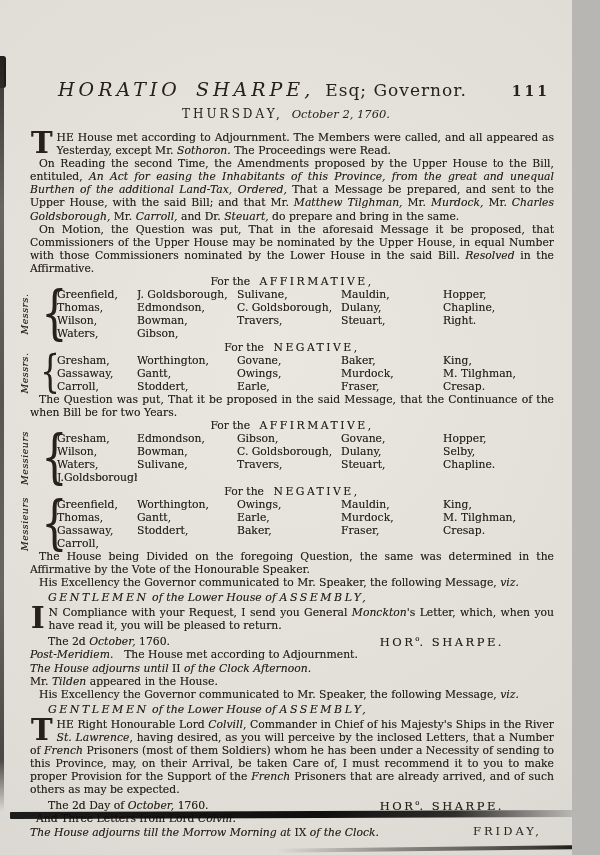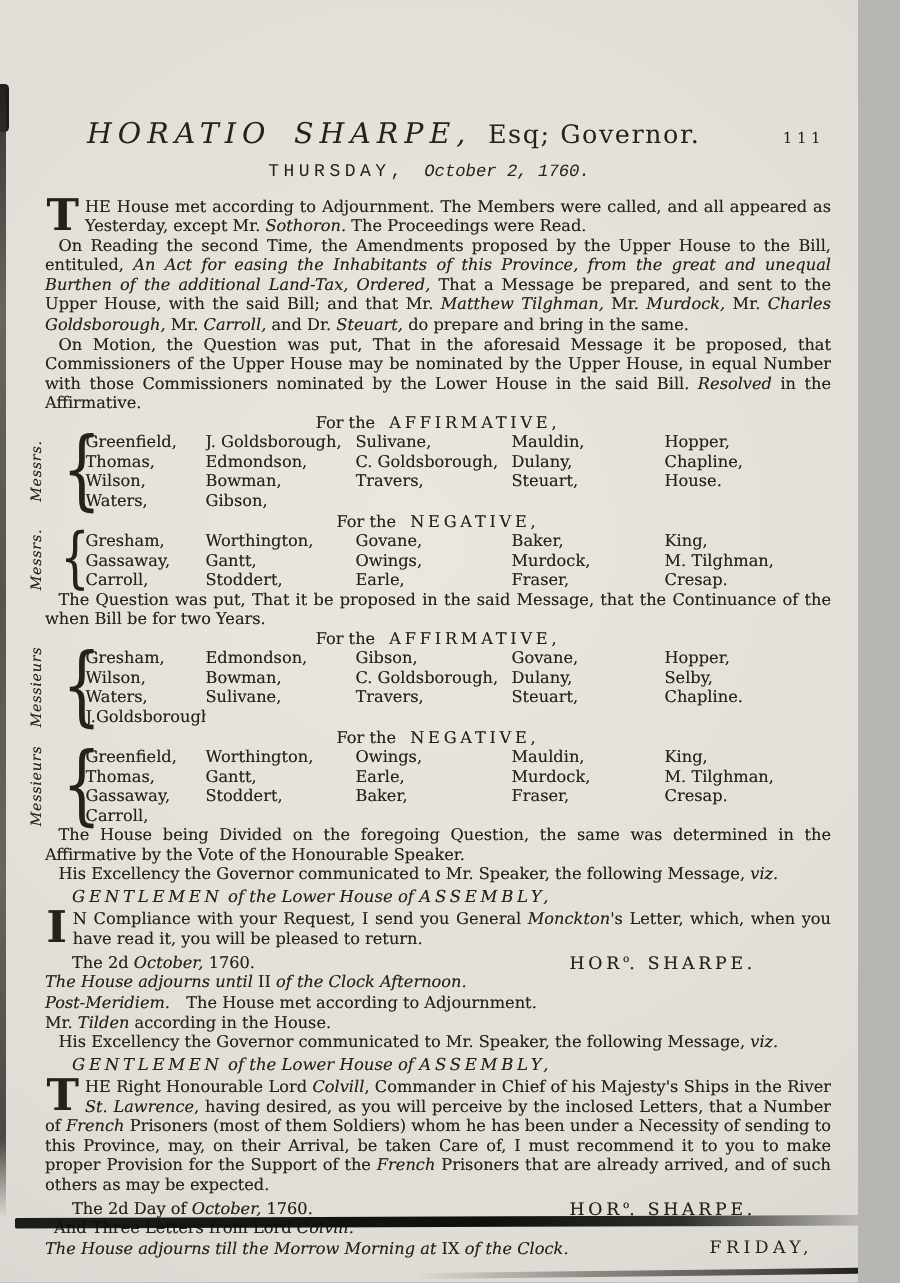--- a/index.html
+++ b/index.html
@@ -18,22 +18,22 @@
     transform:rotate(-0.2deg);
     background:linear-gradient(to right, rgba(12,12,12,.92) 0%, #0f0f0f 55%, rgba(15,15,15,.85) 78%, rgba(15,15,15,.45) 90%, rgba(15,15,15,.12) 100%);}
   .br-line{position:absolute;right:-4px;top:847px;width:300px;height:4px;transform:rotate(-0.7deg);
     background:linear-gradient(to right, rgba(30,30,30,0) 0%, rgba(40,38,34,.45) 40%, rgba(28,27,24,.8) 85%, #1c1b19 100%);}
   .catchword{position:absolute;right:30px;top:824px;font-size:11.5px;letter-spacing:3px;}
   
   .masthead{display:flex;align-items:baseline;justify-content:space-between;
     padding:78px 22px 0 58px;}
   .mh-name{font-style:italic;font-size:19px;letter-spacing:4px;word-spacing:5px;}
   .mh-suffix{font-size:17px;letter-spacing:1px;margin-left:6px;}
-  .mh-page{font-size:10px;letter-spacing:3px;font-weight:normal;}
-  .dateline{text-align:center;margin-top:7px;font-size:12px;font-family:Liberation Mono, monospace;}
+  .mh-page{font-size:14px;letter-spacing:3px;font-weight:bold;}
+  .dateline{text-align:center;margin-top:7px;font-size:12px;}
   .dl-day{letter-spacing:3px;}
   .dl-date{font-style:italic;margin-left:5px;font-size:11.5px;}
   
   .content{padding:10px 18px 0 30px;font-size:10.8px;line-height:13.1px;
     text-shadow:0 0 .4px rgba(35,32,28,.45);}
   .p{margin:0;text-align:justify;}
   .ind{text-indent:9px;}
   .sm-ind{text-indent:6px;}
   .i{font-style:italic;}
   .s{letter-spacing:2.5px;text-align:right;}
@@ -105,21 +105,21 @@
           <span>Hopper,</span>
           <span>Thomas,</span>
           <span>Edmondson,</span>
           <span>C. Goldsborough,</span>
           <span>Dulany,</span>
           <span>Chapline,</span>
           <span>Wilson,</span>
           <span>Bowman,</span>
           <span>Travers,</span>
           <span>Steuart,</span>
-          <span>House.</span>
+          <span>Right.</span>
           <span>Waters,</span>
           <span>Gibson,</span>
           <span></span>
           <span></span>
           <span></span>
         </div>
     </div>
 
     <div class="vheading">
       <span>For the</span>
@@ -219,23 +219,23 @@
     <p class="p">
       <span class="dropcap">I</span>
       <span><span>N Compliance with your Request, I send you General </span><span class="i">Monckton</span><span>'s Letter, which, when you have read it, you will be pleased to return.</span></span>
     </p>
 
     <div class="sigline">
       <span class="sig-date"><span>The 2d </span><span class="i">October,</span><span> 1760.</span></span>
       <span class="sig-name"><span class="s">HOR</span><span class="u">o</span><span class="s">. SHARPE.</span></span>
     </div>
 
+    <p class="p"><span class="i">Post-Meridiem.</span><span> The House met according to Adjournment.</span></p>
     <p class="p"><span class="i">The House adjourns until </span><span>II</span><span class="i"> of the Clock Afternoon.</span></p>
-    <p class="p"><span class="i">Post-Meridiem.</span><span> The House met according to Adjournment.</span></p>
-    <p class="p"><span>Mr. </span><span class="i">Tilden</span><span> according in the House.</span></p>
+    <p class="p"><span>Mr. </span><span class="i">Tilden</span><span> appeared in the House.</span></p>
     <p class="p ind"><span>His Excellency the Governor communicated to Mr. Speaker, the following Message, </span><span class="i">viz.</span></p>
 
     <div class="salutation"><span class="i s">GENTLEMEN</span><span class="i"> of the Lower House of </span><span class="i s">ASSEMBLY,</span></div>
 
     <p class="p">
       <span class="dropcap">T</span>
       <span><span>HE Right Honourable Lord </span><span class="i">Colvill</span><span>, Commander in Chief of his Majesty's Ships in the River </span><span class="i">St. Lawrence</span><span>, having desired, as you will perceive by the inclosed Letters, that a Number of </span><span class="i">French</span><span> Prisoners (most of them Soldiers) whom he has been under a Necessity of sending to this Province, may, on their Arrival, be taken Care of, I must recommend it to you to make proper Provision for the Support of the </span><span class="i">French</span><span> Prisoners that are already arrived, and of such others as may be expected.</span></span>
     </p>
 
     <div class="sigline">

